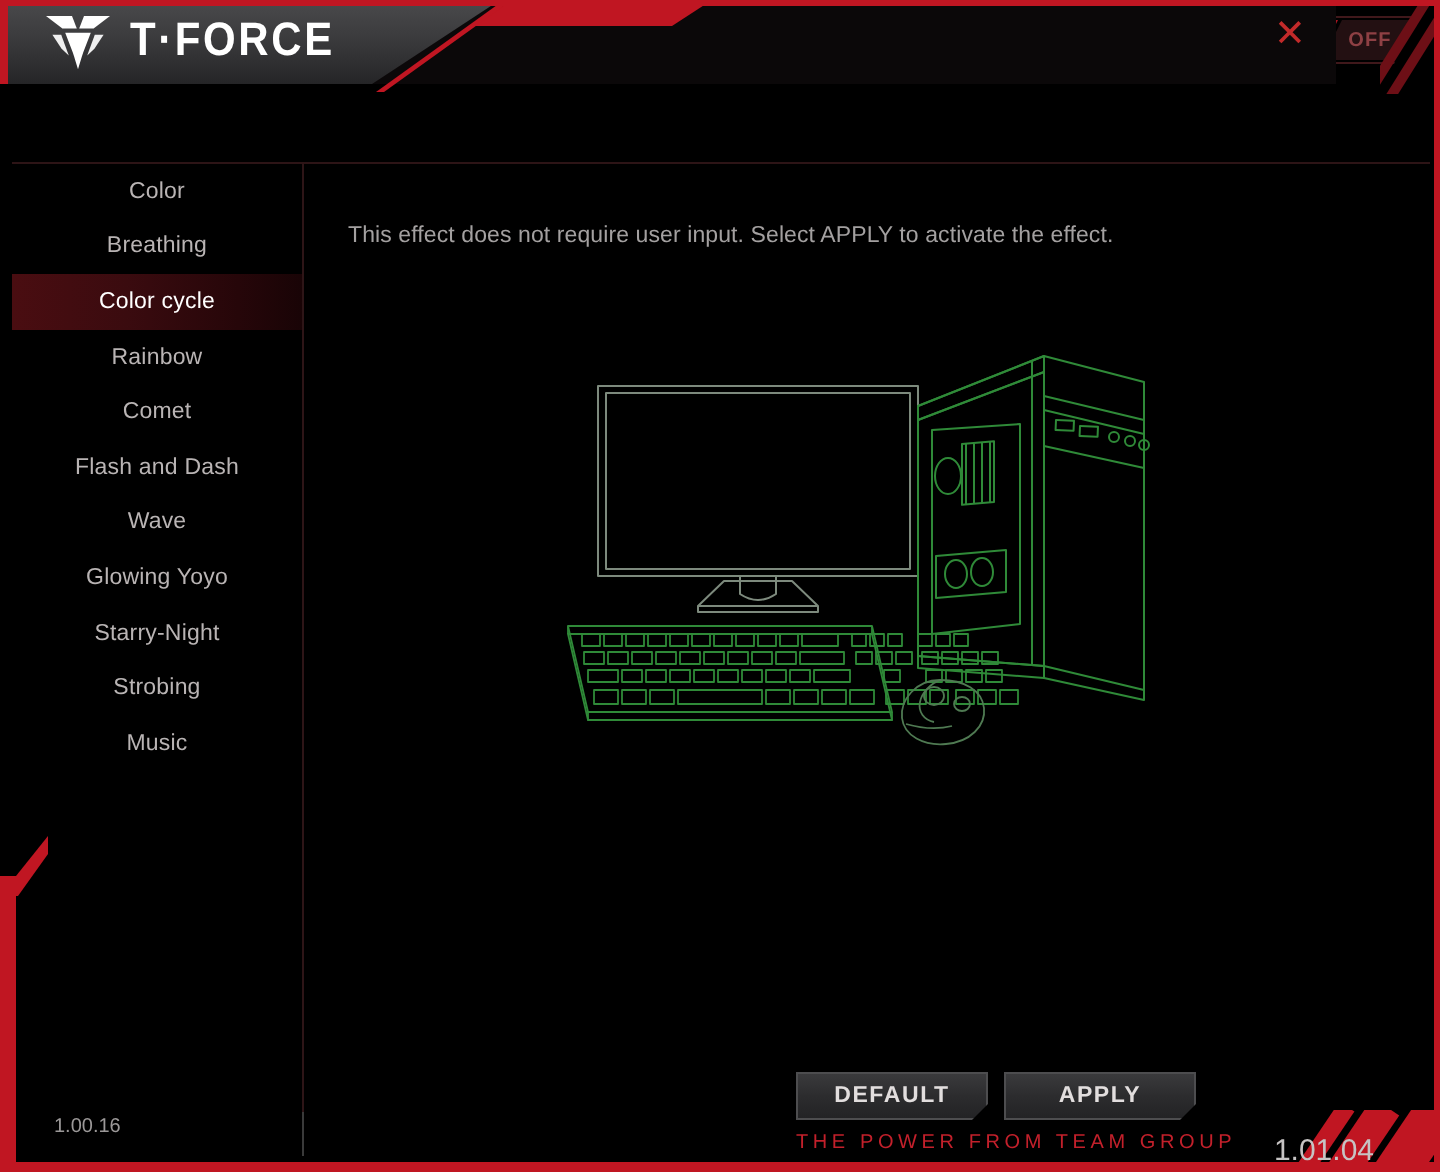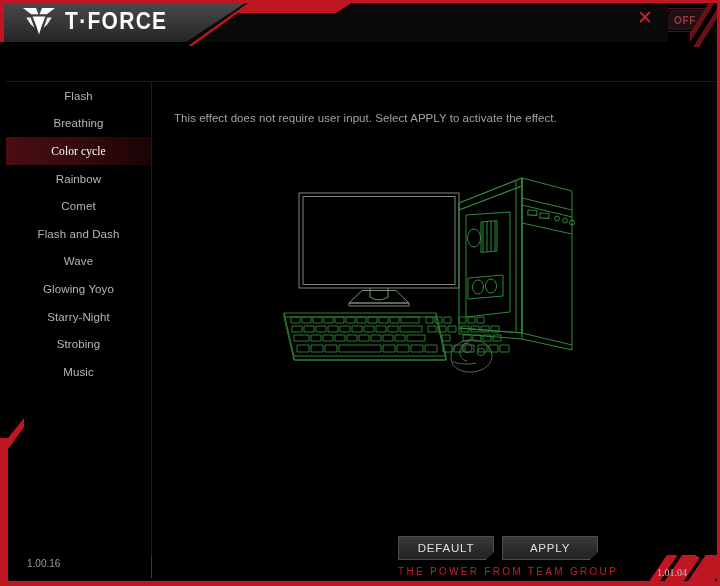--- a/index.html
+++ b/index.html
@@ -152,21 +152,20 @@
   }
   .side-item {
     position: relative; height: 27.6px; width: 145px;
     display: flex; align-items: center; justify-content: center;
     color: #b9b4b4; font-size: 11.5px; cursor: pointer;
     letter-spacing: .1px;
   }
   .side-item.active {
     background: linear-gradient(90deg,#4a0d11 0%, #3a0b0f 40%, #260609 78%, #190406 100%);
     color: #ffffff;
-    font-family: Liberation Serif, serif;
   }
 
   
   .hint {
     position: absolute; left: 174px; top: 112px;
     color: #a3a0a0; font-size: 11.5px; z-index: 14;
     letter-spacing: .05px;
   }
   .art {
     position: absolute; left: 270px; top: 170px; z-index: 13;
@@ -178,35 +177,36 @@
     display: flex; gap: 8px;
   }
   .btn {
     width: 96px; height: 24px;
     background: linear-gradient(180deg,#3a3a3c 0%, #2c2c2e 50%, #232325 100%);
     border: 1px solid #4d4d4f;
     clip-path: polygon(0 0, 96px 0, 96px 16px, 88px 24px, 0 24px);
     display: flex; align-items: center; justify-content: center;
     color: #e2dede; font-size: 11.5px; letter-spacing: .8px;
     cursor: pointer;
+    font-weight: bold;
   }
 
   
   .ver-left {
     position: absolute; left: 27px; top: 558px; z-index: 18;
     color: #9b9898; font-size: 10px;
   }
   .tagline {
     position: absolute; left: 398px; top: 566px; z-index: 18;
     color: #c3202b; font-size: 10px; font-weight: normal;
     letter-spacing: 2.3px;
   }
   .ver-right {
     position: absolute; right: 33px; top: 567px; z-index: 19;
-    color: #c6c3c3; font-size: 10px; font-family: Liberation Serif, serif;
+    color: #c6c3c3; font-size: 15px;
   }
   .slash-wrap {
     position: absolute; right: 3px; bottom: 5px;
     width: 92px; height: 26px; z-index: 18; overflow: hidden;
   }
   .slash-wrap i {
     position: absolute; display: block; background: #c01622;
     height: 50px; transform: rotate(34deg); transform-origin: center;
   }
 </style>
@@ -258,21 +258,21 @@
       <span class="lbl-off">OFF</span>
     </div>
   </div>
 
   <div class="hr-under-head"></div>
   <div class="sidebar-divider"></div>
   <div class="footer-divider"></div>
 
   <div class="sidebar" id="sidebar">
       <div class="side-item">
-        <span>Flash</span>
+        <span>Color</span>
       </div>
       <div class="side-item">
         <span>Breathing</span>
       </div>
       <div class="side-item active">
         <span>Color cycle</span>
       </div>
       <div class="side-item">
         <span>Rainbow</span>
       </div>

